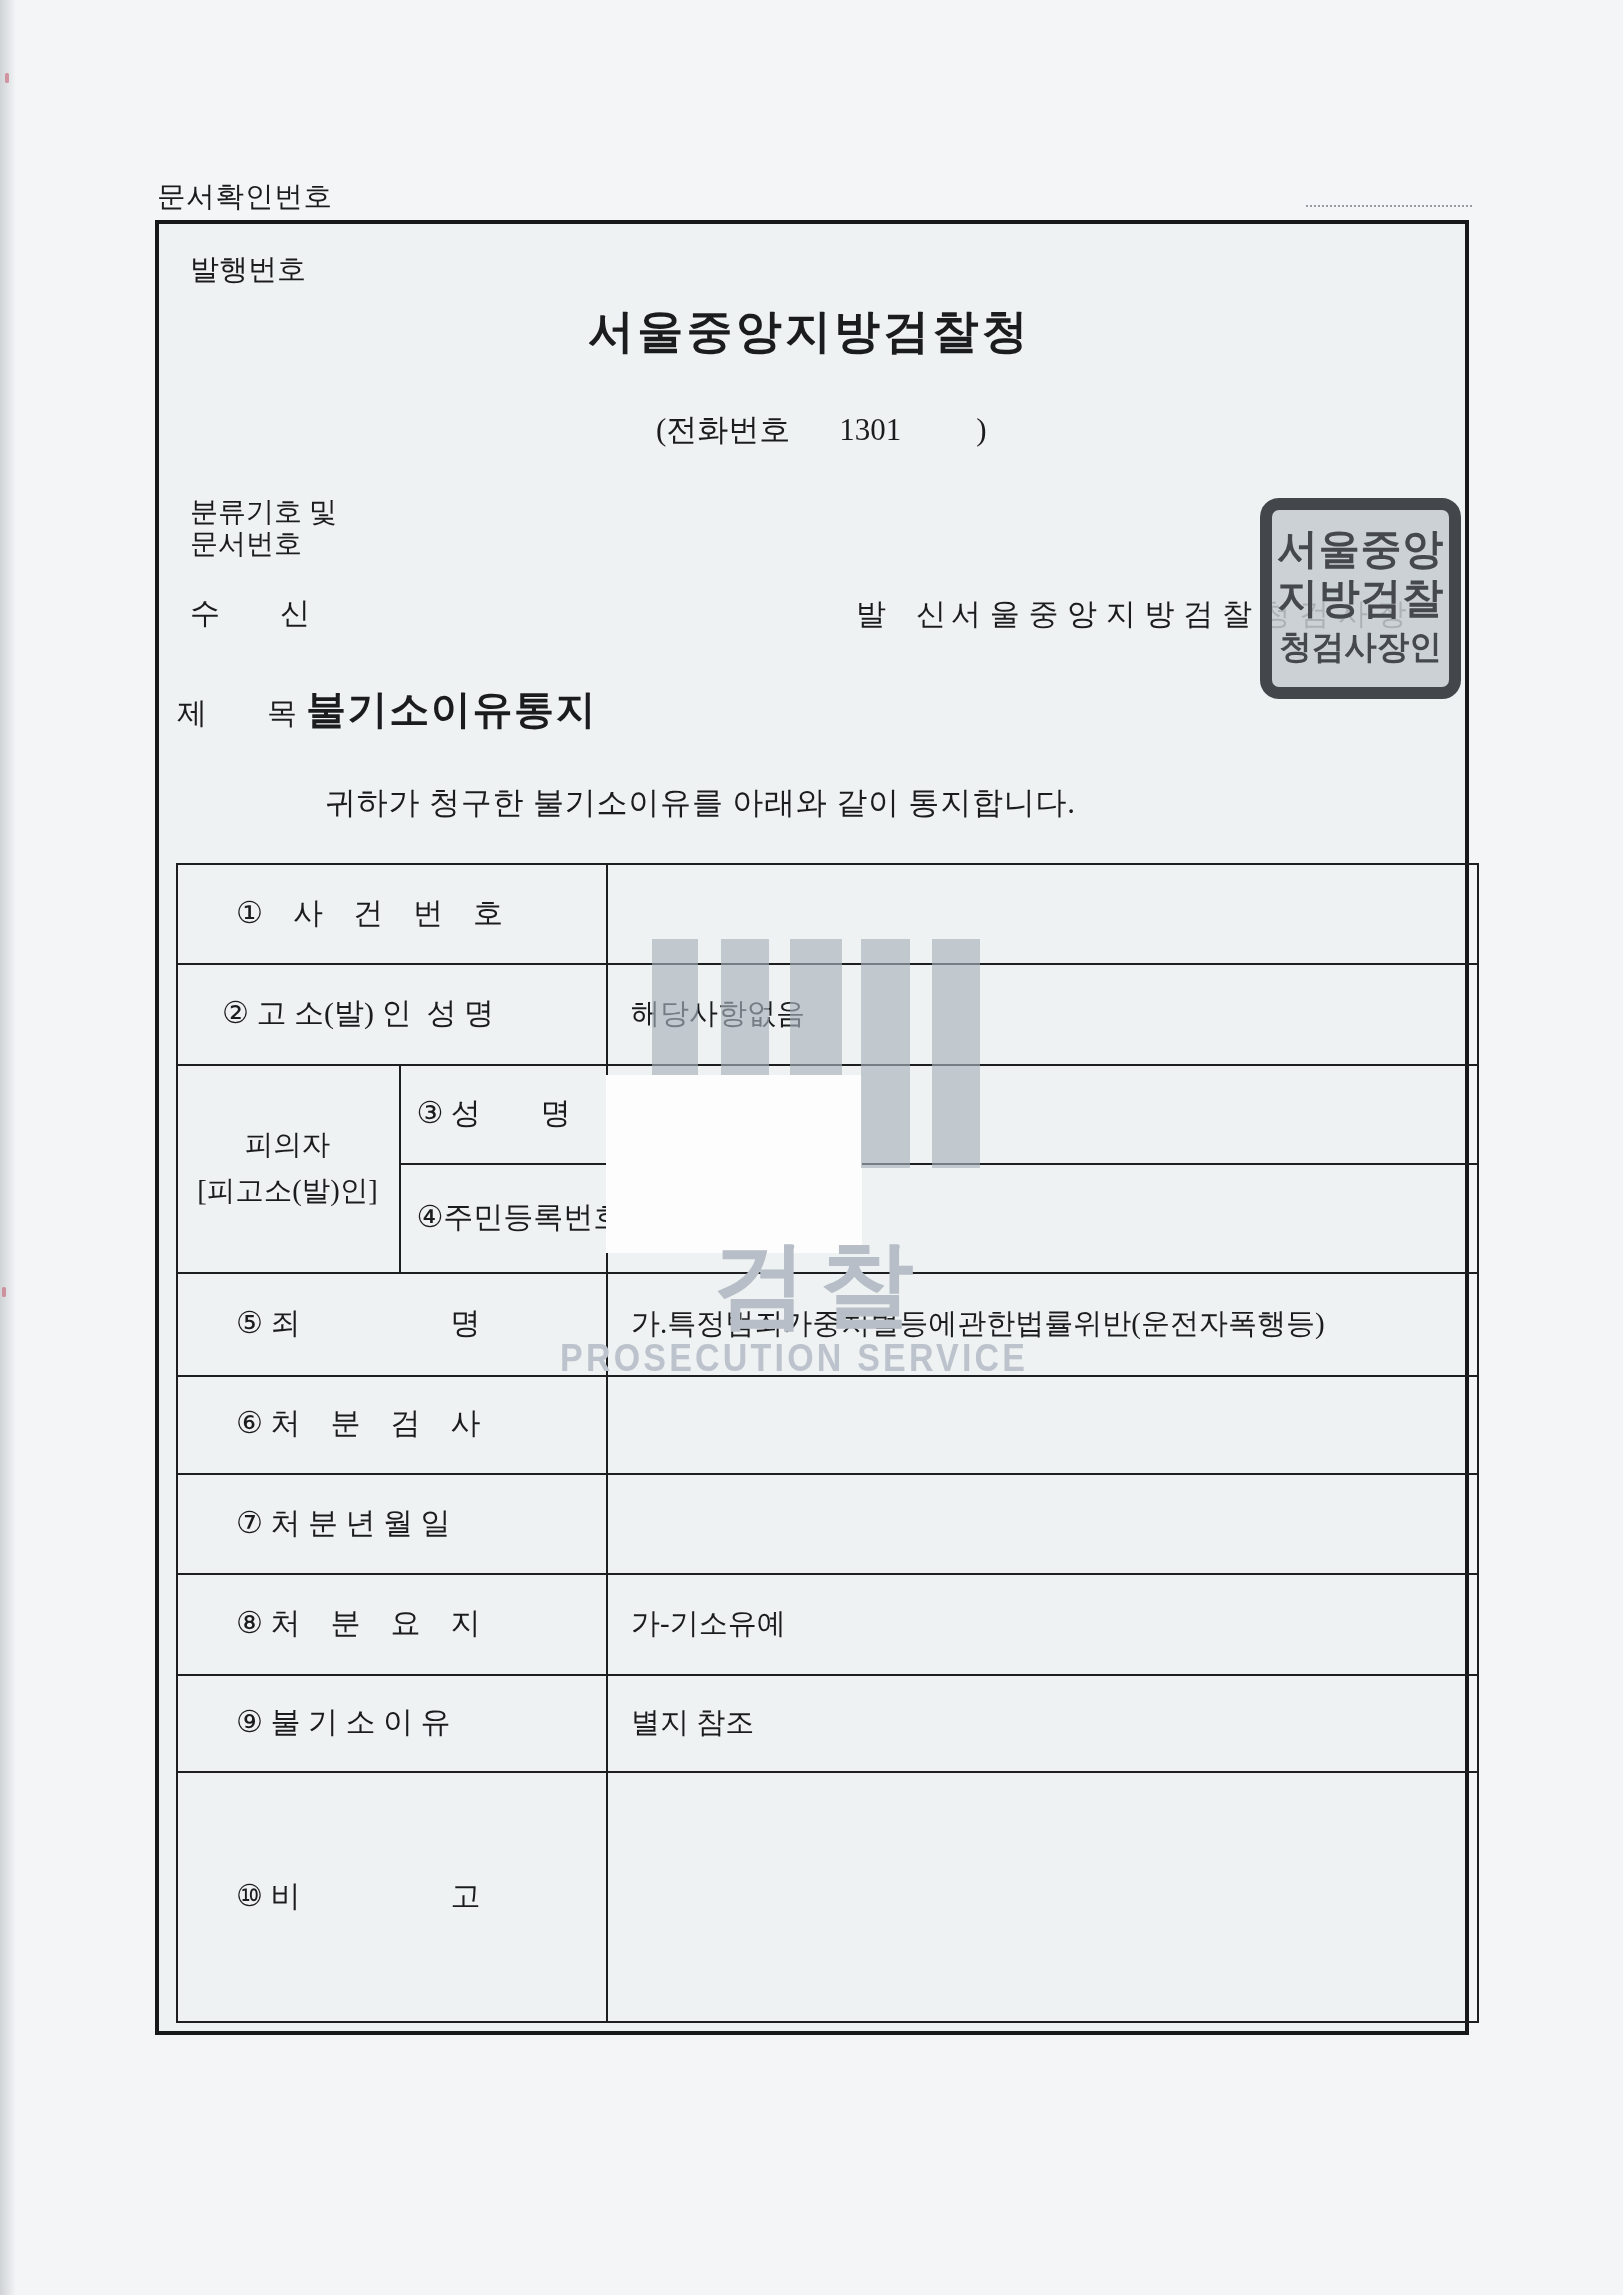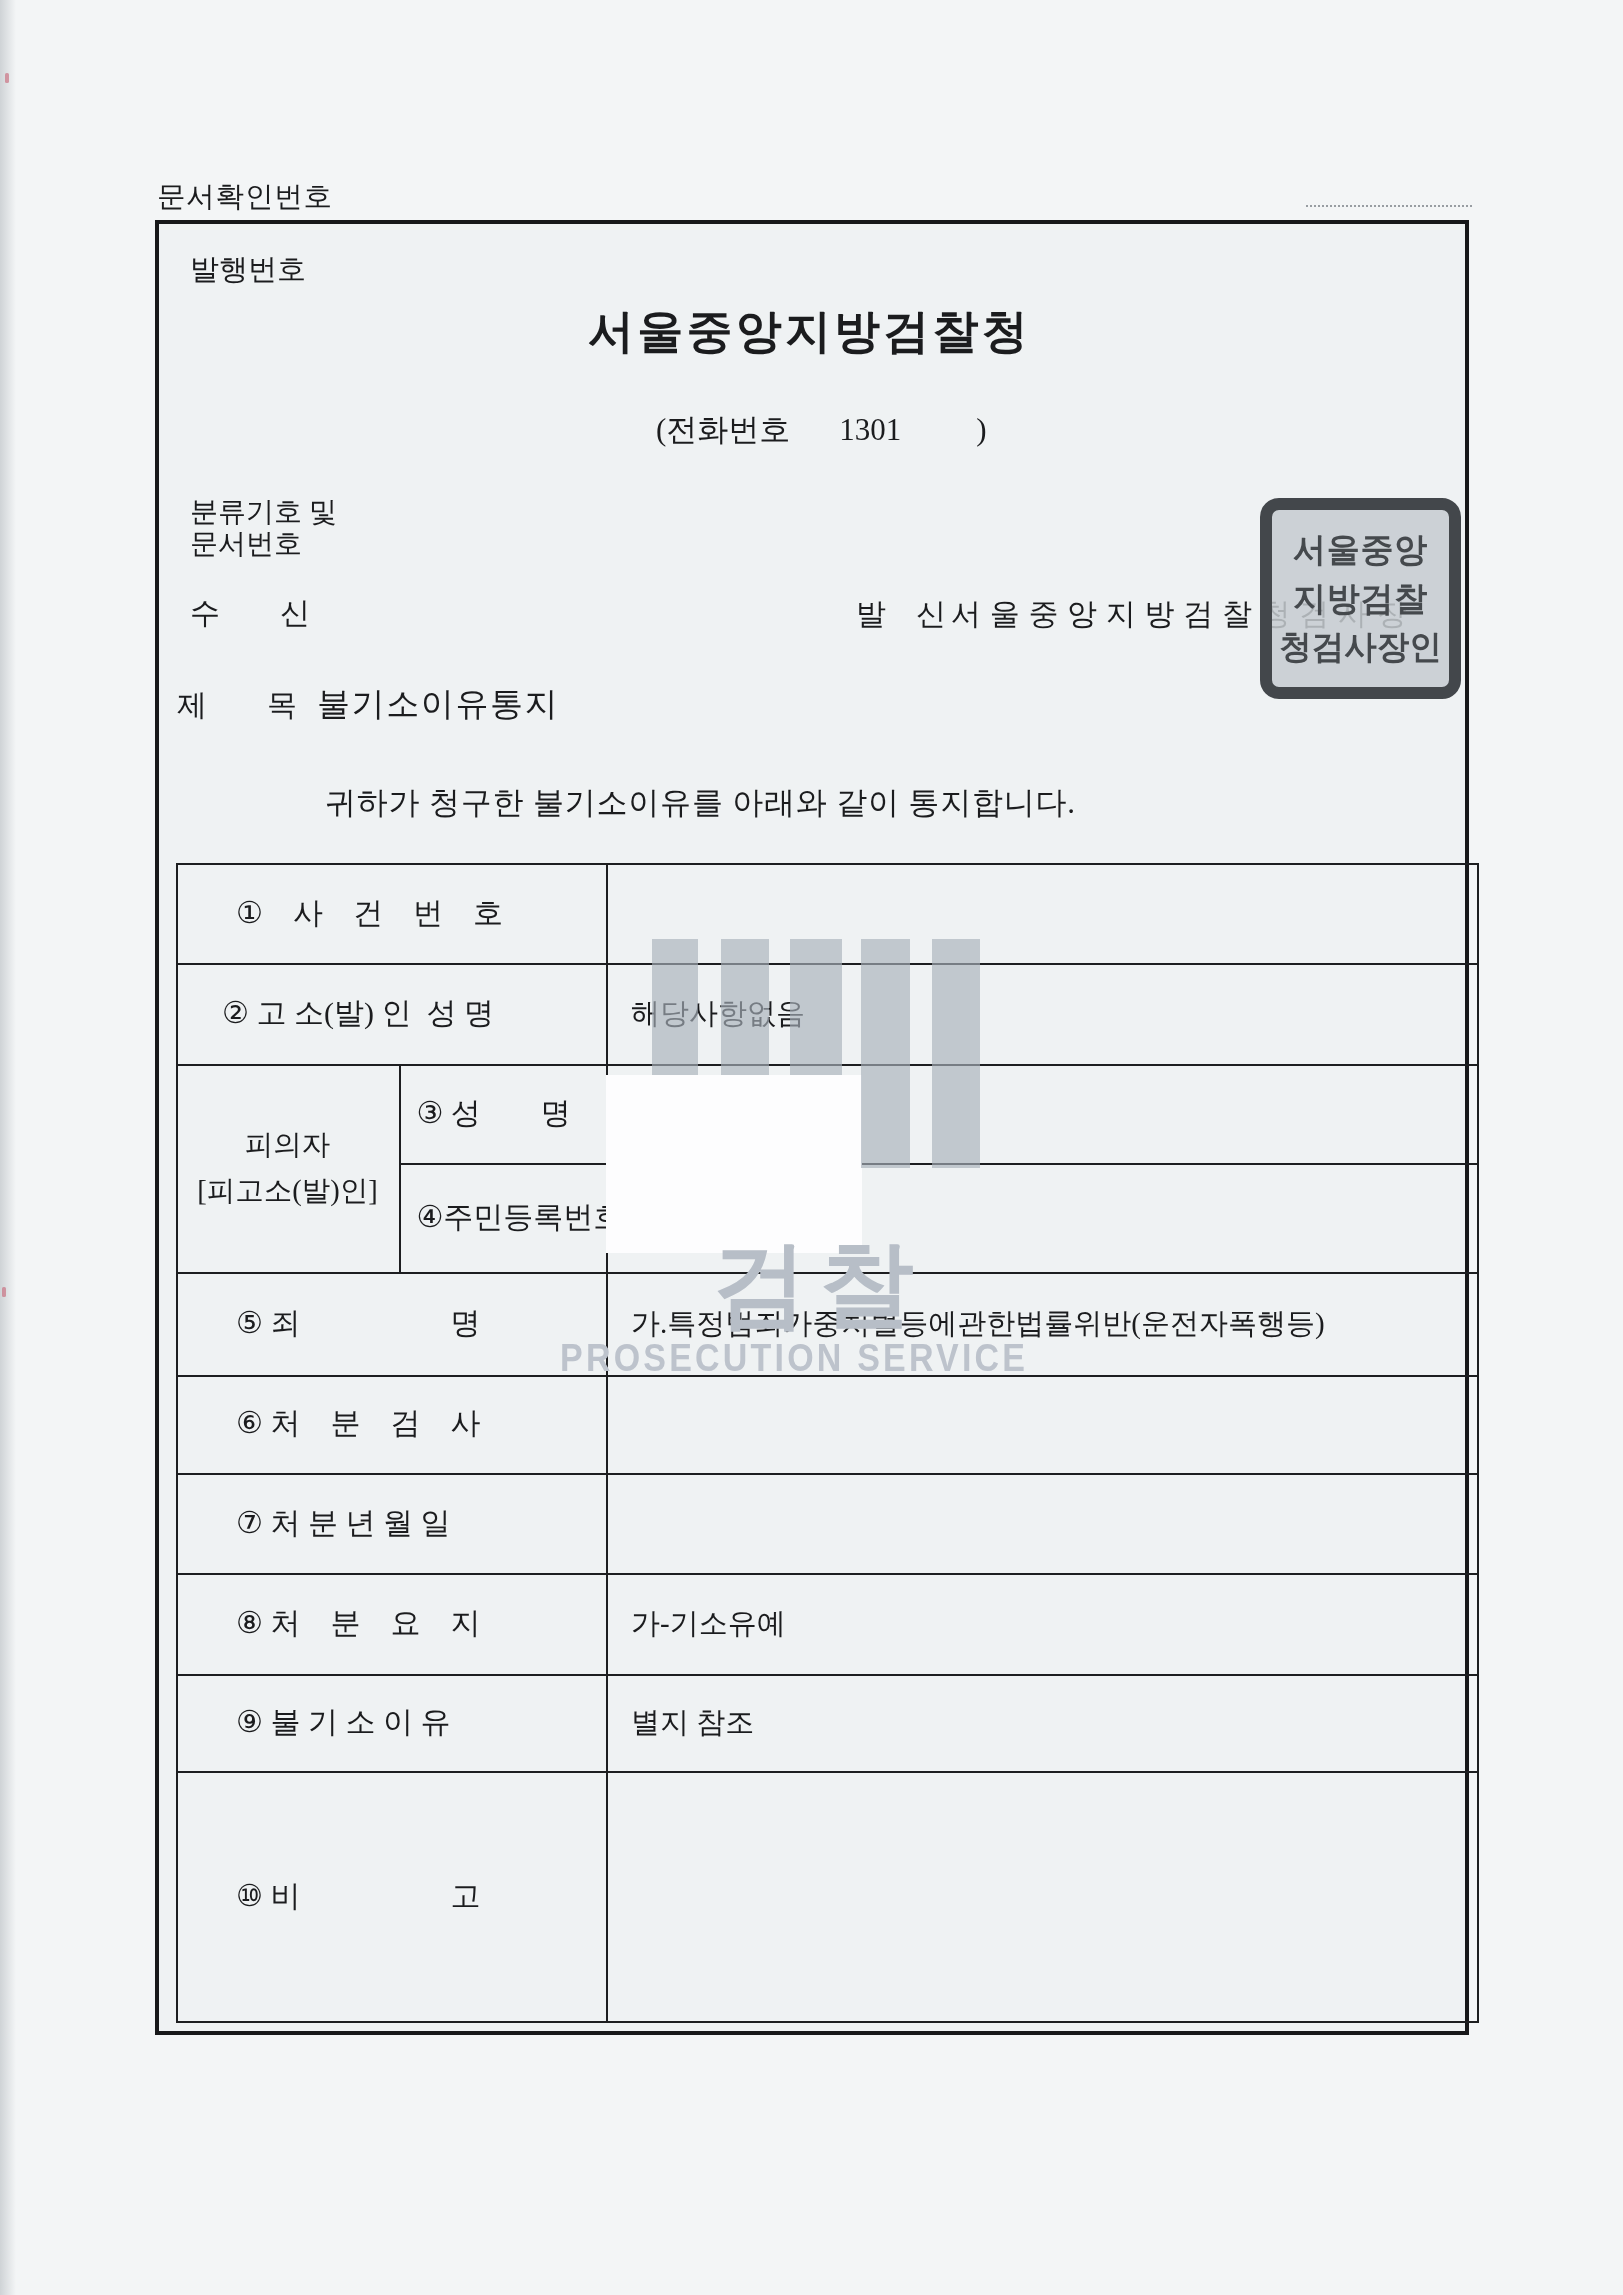--- a/index.html
+++ b/index.html
@@ -27,29 +27,29 @@
   .title{left:155px;top:301px;width:1309px;text-align:center;
     font-size:46px;font-weight:600;letter-spacing:3.2px;z-index:5;}
   .phone{left:656px;top:409px;font-size:31px;z-index:5;}
   .phone .num{margin-left:49px;}
   .phone .close{margin-left:75px;}
   .class-code{left:190px;top:496px;font-size:28px;line-height:32px;z-index:5;}
   .recv{left:190px;top:593px;font-size:30px;z-index:5;}
   .send{left:856px;top:594px;font-size:30px;z-index:5;}
   .send .agency{letter-spacing:8.7px;margin-left:5px;}
   .subject{left:177px;top:682px;font-size:30px;z-index:5;}
-  .subject .subj-val{font-weight:normal;font-size:33px;margin-left:20px;letter-spacing:1.6px;}
+  .subject .subj-val{font-weight:bold;font-size:40px;margin-left:9px;letter-spacing:1.6px;}
   .body-line{left:325px;top:782px;font-size:31px;letter-spacing:0.8px;z-index:5;}
   
   .stamp{left:1260px;top:498px;width:201px;height:201px;box-sizing:border-box;
     border:12.7px solid #43474b;border-radius:19px;
     background:rgba(198,203,208,0.85);z-index:6;
     display:flex;flex-direction:column;justify-content:center;align-items:center;}
   .stamp-line{font-family:"DejaVu Sans","Liberation Sans",sans-serif;
-    font-weight:900;font-size:33px;line-height:49px;color:#45494d;
+    font-weight:900;font-size:41px;line-height:49px;color:#45494d;
     letter-spacing:0.8px;transform:scaleY(1.02);}
   .stamp-line.last{font-size:32.5px;letter-spacing:0;}
   
   .tbl{left:176px;top:863px;width:1303px;height:1160px;z-index:1;}
   .hline{position:absolute;left:0;width:1303px;height:2.4px;background:#1d1e20;}
   .vline{position:absolute;width:2.4px;background:#1d1e20;}
   .cell{position:absolute;display:flex;align-items:center;font-size:30px;z-index:5;}
   .lbl{padding-left:60px;box-sizing:border-box;}
   .lbl-sub{padding-left:17.4px;box-sizing:border-box;}
   .val{padding-left:25px;box-sizing:border-box;font-size:29px;}

